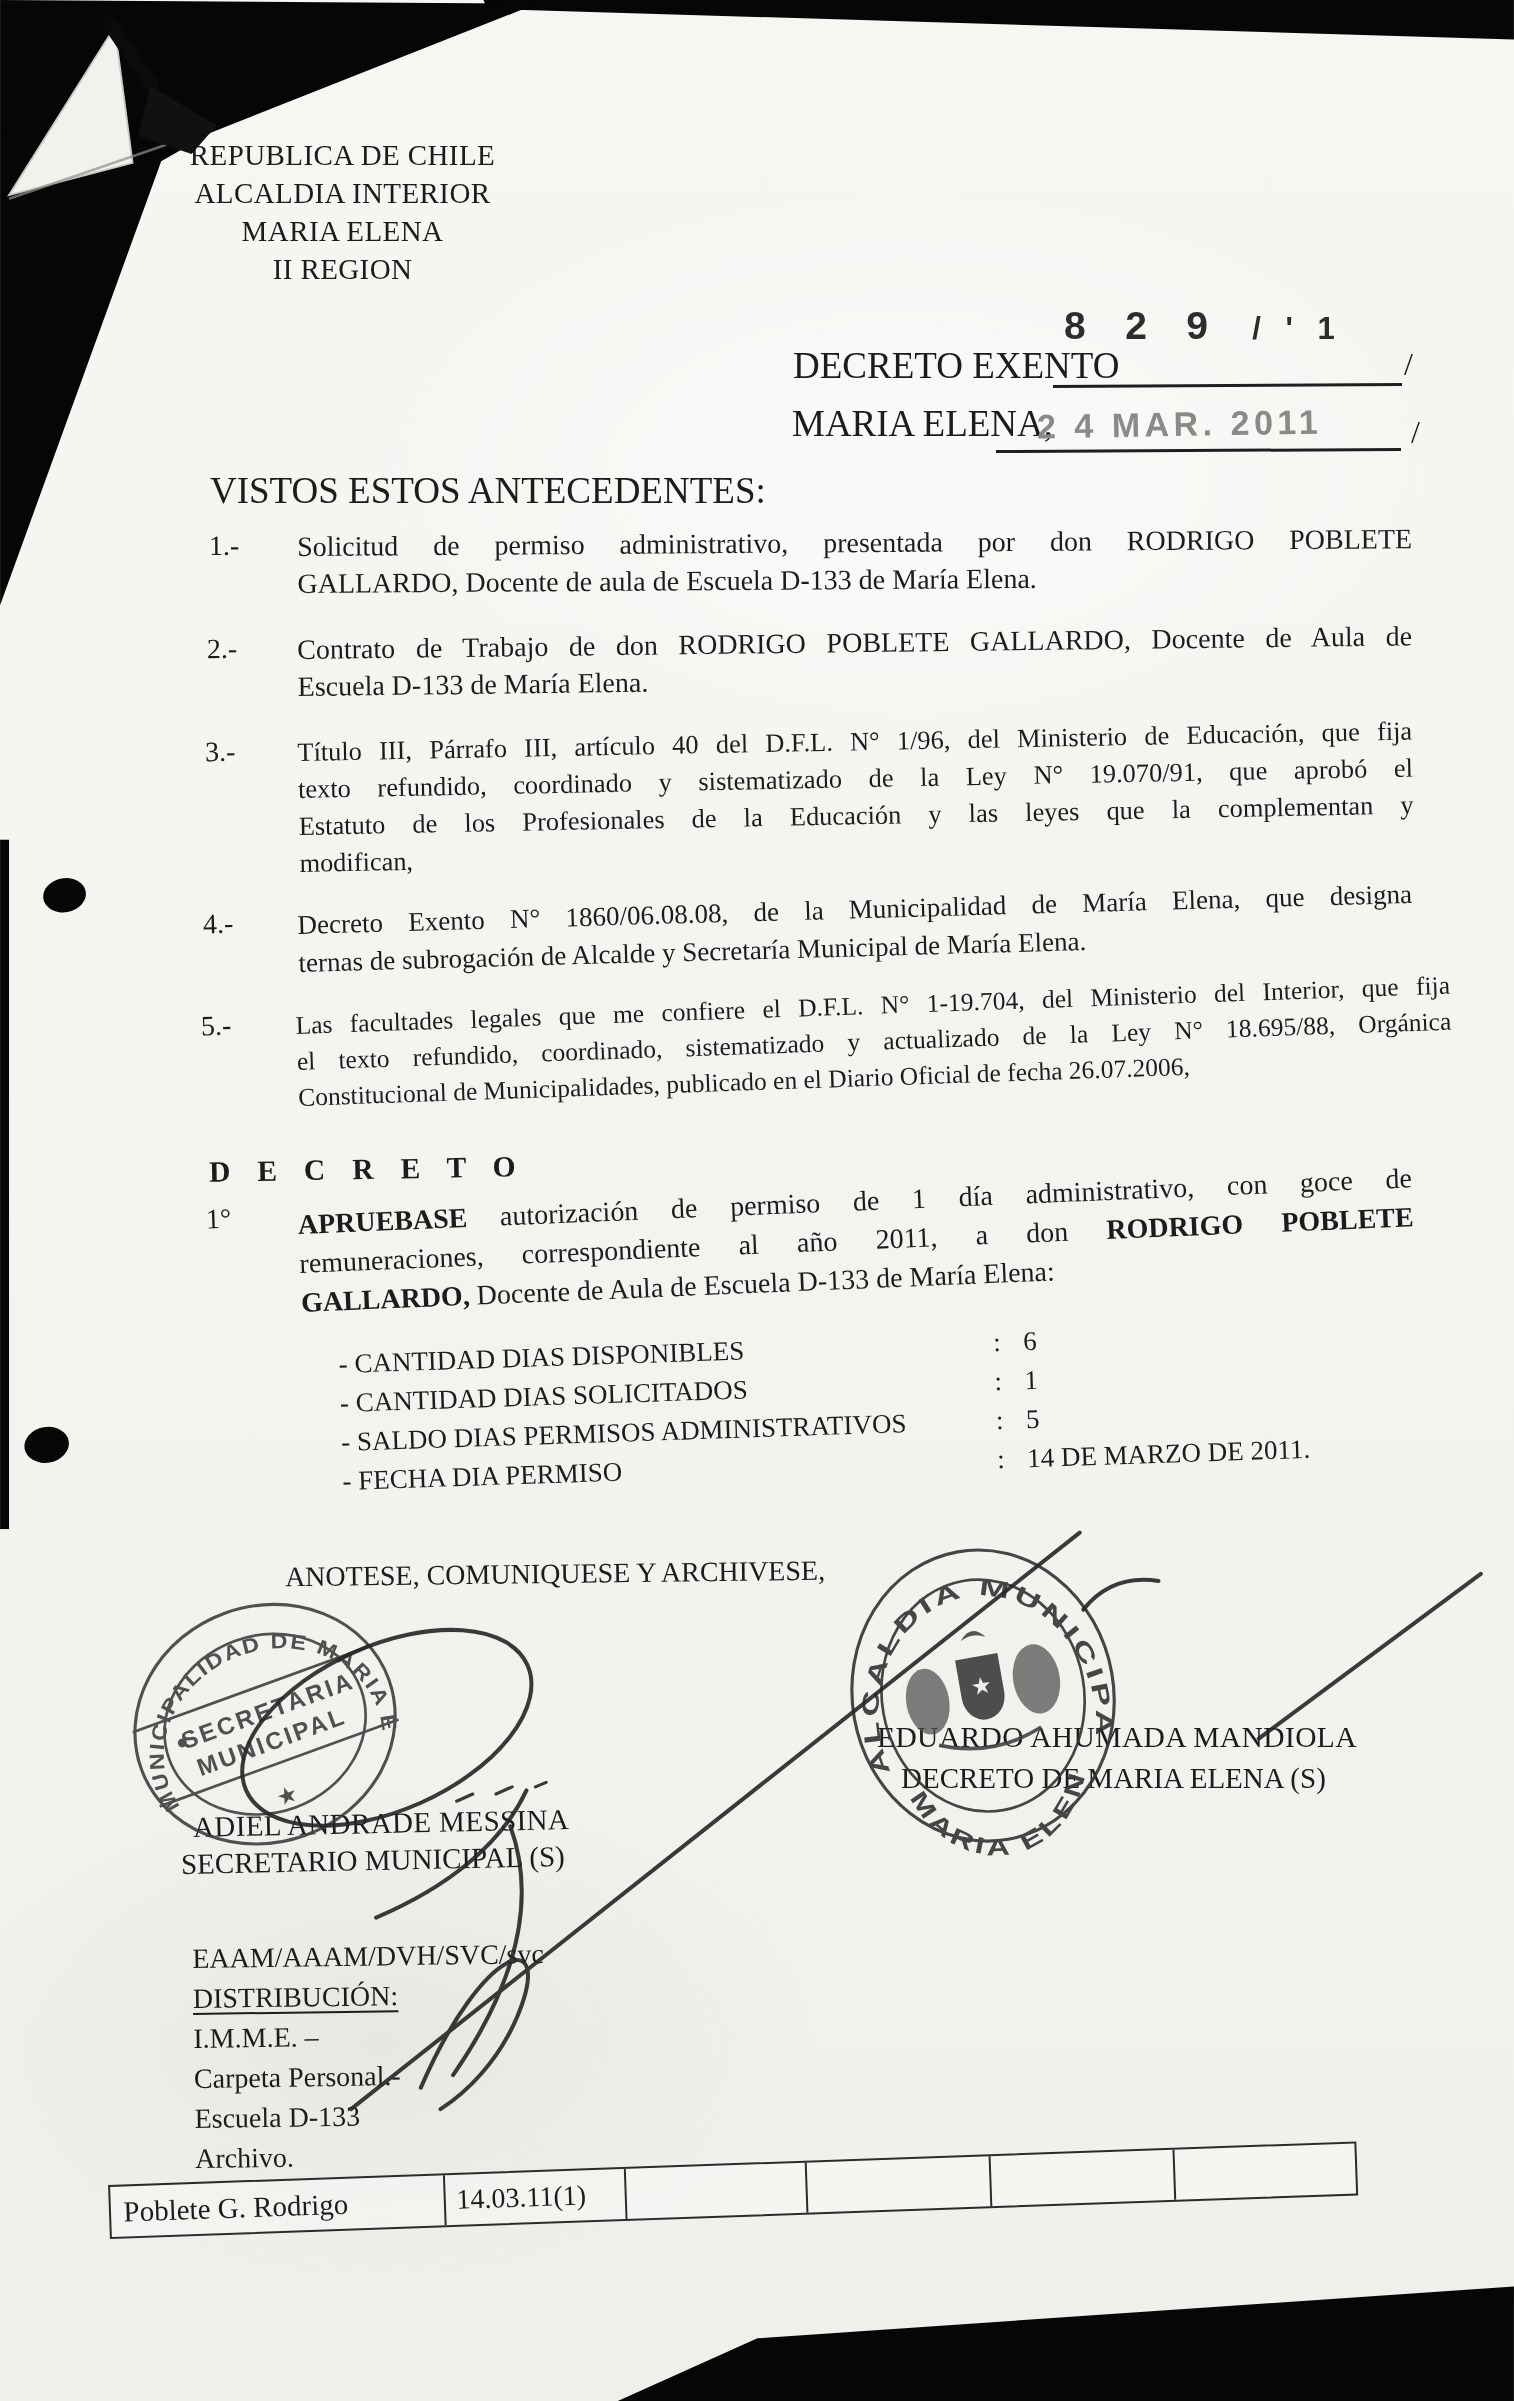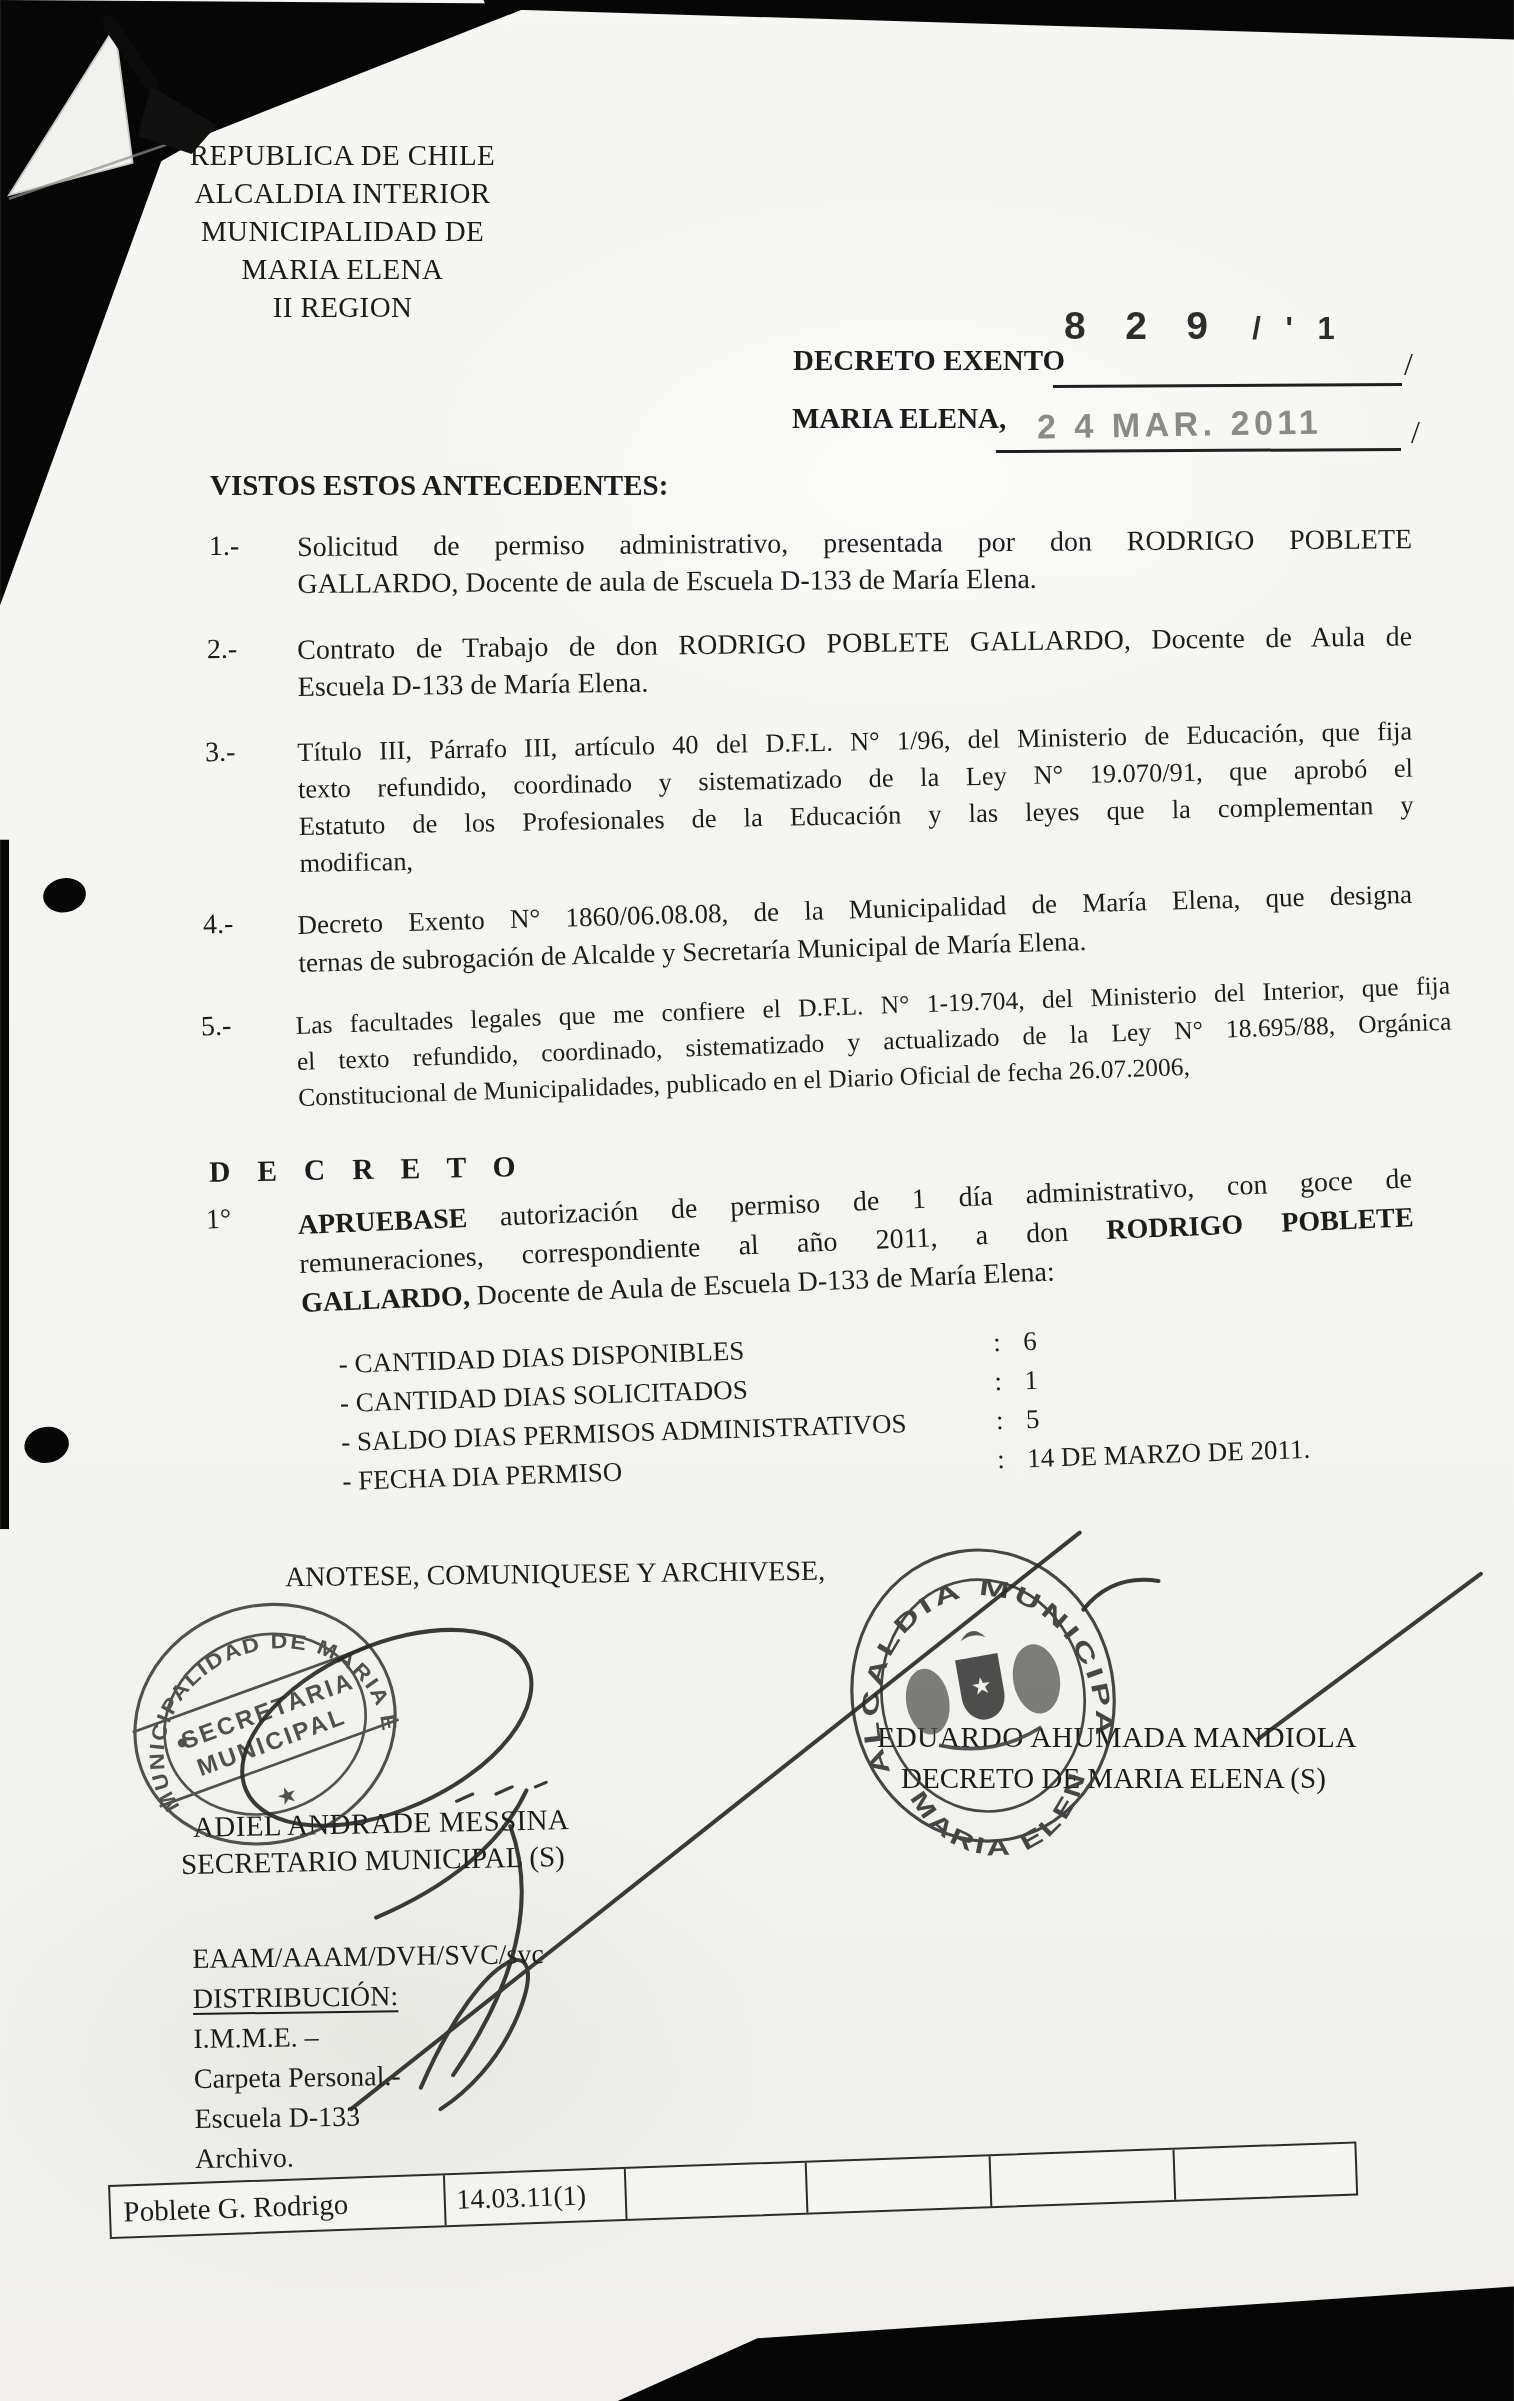--- a/index.html
+++ b/index.html
@@ -5,21 +5,21 @@
   html,body{margin:0;padding:0;background:#0b0b0b;}
   #canvas{position:relative;width:1514px;height:2401px;overflow:hidden;
     font-family:"Liberation Serif", serif;color:#1c1c1c;
     background:
       radial-gradient(806px 448px at 60% 20%, rgba(255,255,255,.55), transparent 70%),
       radial-gradient(627px 376px at 25% 85%, rgba(176,176,166,.14), transparent 70%),
       linear-gradient(180deg,#f6f6f3 0%,#f3f3ef 55%,#f0efeb 100%);}
   .abs{position:absolute;}
   .hdr{width:385px;text-align:center;font-size:29px;line-height:38px;letter-spacing:0.4px;}
   .hdr .ul{text-underline-offset:4.5px;}
-  .lbl{font-size:29px;font-weight:bold;}
+  .lbl{font-size:37px;}
   .stampnum{font-family:Liberation Sans, sans-serif;font-weight:bold;color:#2d2d2d;}
   .stampnum .digits{font-size:39px;letter-spacing:14.3px;}
   .stampnum .suffix{font-size:31px;letter-spacing:8px;margin-left:30px;}
   .stampdate{font-family:"Liberation Sans",sans-serif;font-weight:bold;color:#8a8a88;
     font-size:34px;letter-spacing:4.5px;transform:rotate(-1deg);}
   .rule{height:2.7px;background:#1f1f1f;}
   .slash{font-size:32px;}
   .num{font-size:28px;}
   .para{width:1115px;}
   .para .ln{text-align:justify;text-align-last:justify;font-size:28px;line-height:37px;}
@@ -46,21 +46,20 @@
   svg text{font-family:"Liberation Sans",sans-serif;}
 </style>
 </head>
 <body>
 
 <div id="canvas">
 
   <div class="abs hdr" style="left:150px;top:136px;">
     <div>REPUBLICA DE CHILE</div>
     <div>ALCALDIA  INTERIOR</div>
-    <div>MUNICIPALIDAD DE</div>
     <div>MARIA ELENA</div>
     <div class="ul">II REGION</div>
   </div>
 
   <div class="abs lbl" style="left:793px;top:344px;">DECRETO EXENTO</div>
   <div class="abs stampnum" style="left:1064px;top:304px;">
     <span class="digits">8 2 9</span><span class="suffix">/ ' 1</span>
   </div>
   <div class="abs rule" style="left:1053px;top:384px;width:349px;transform:rotate(-.3deg);"></div>
   <div class="abs slash" style="left:1404px;top:346px;">/</div>

